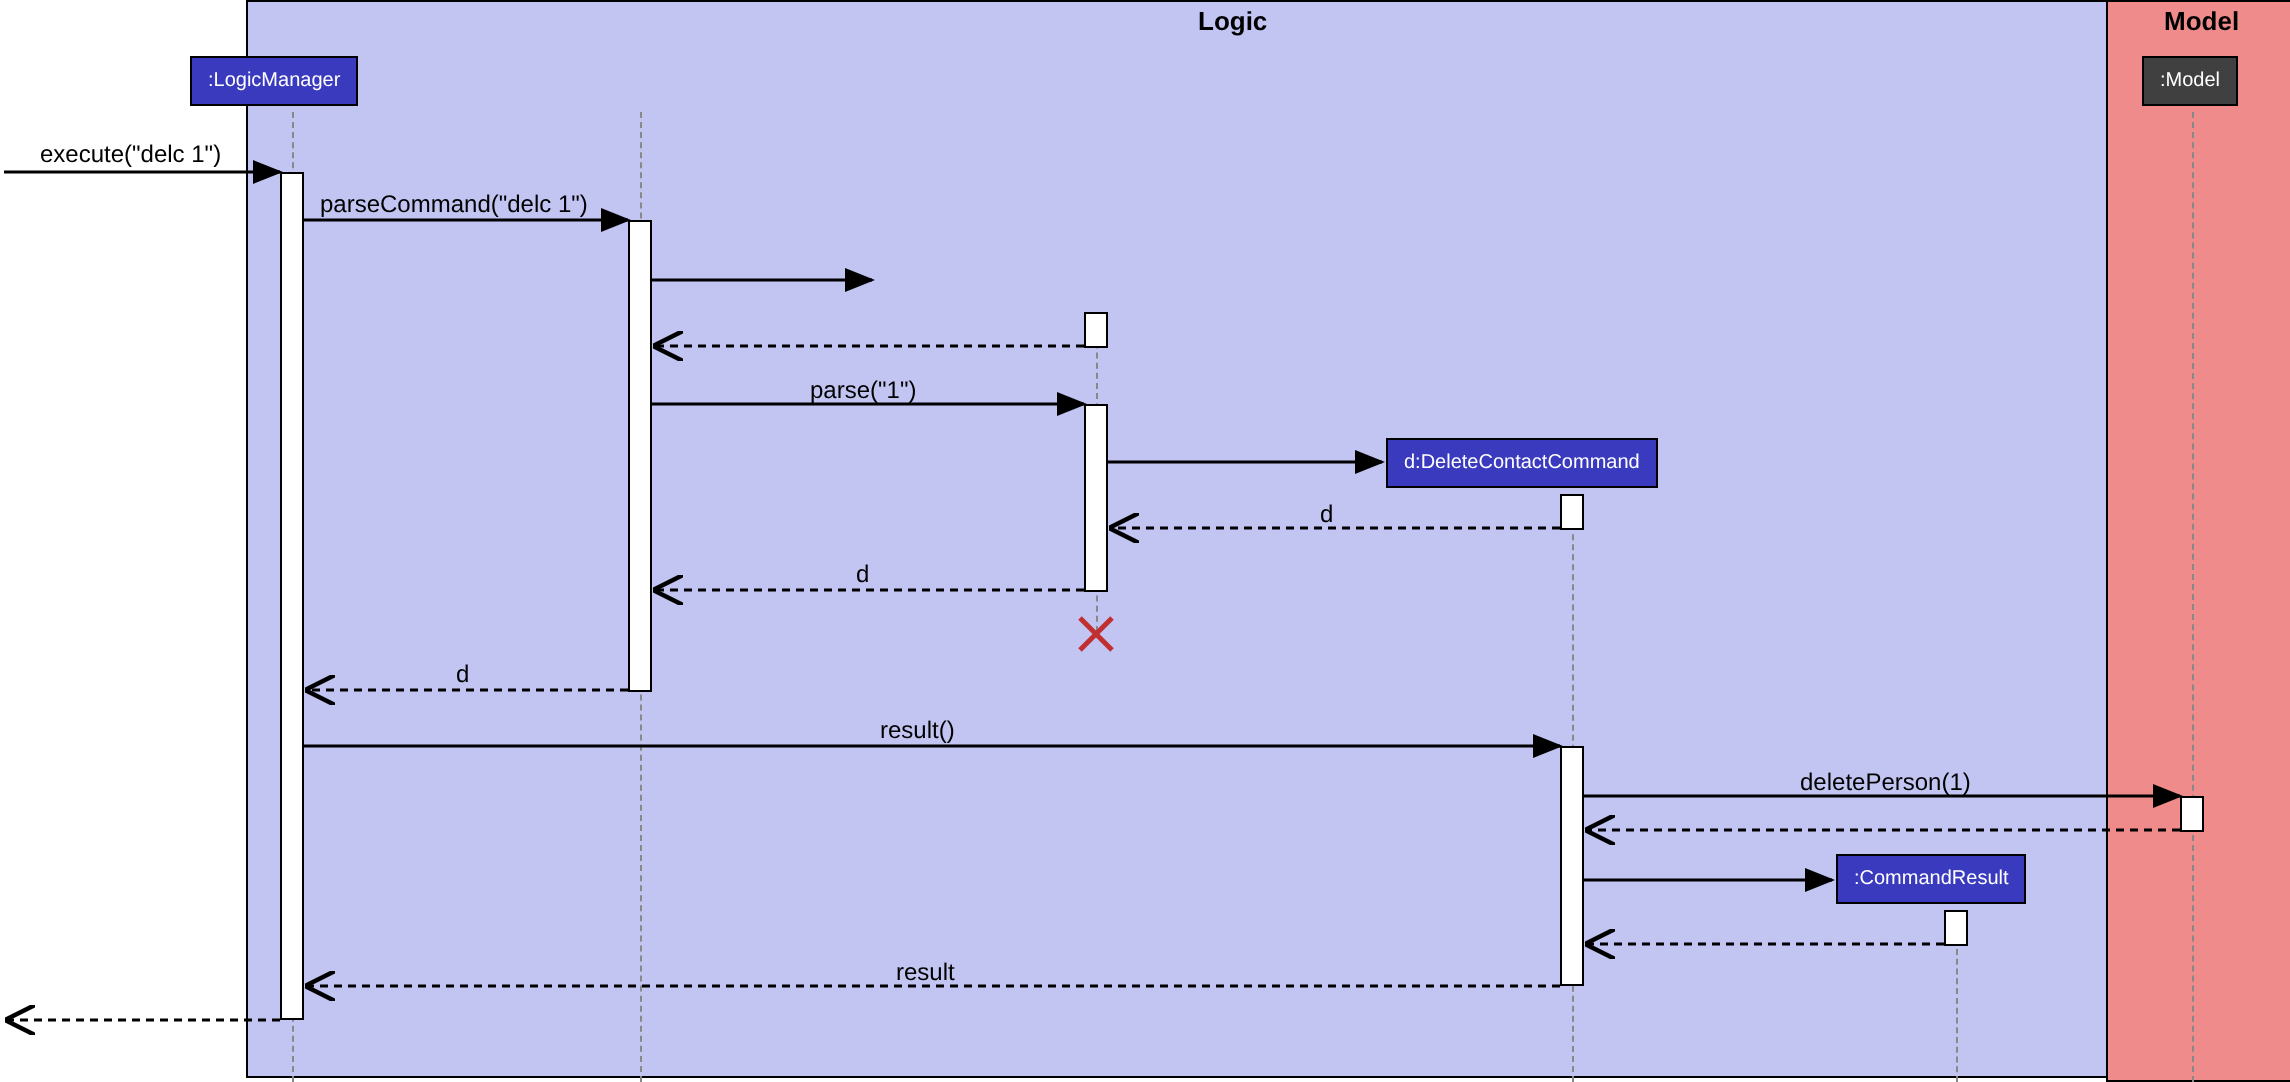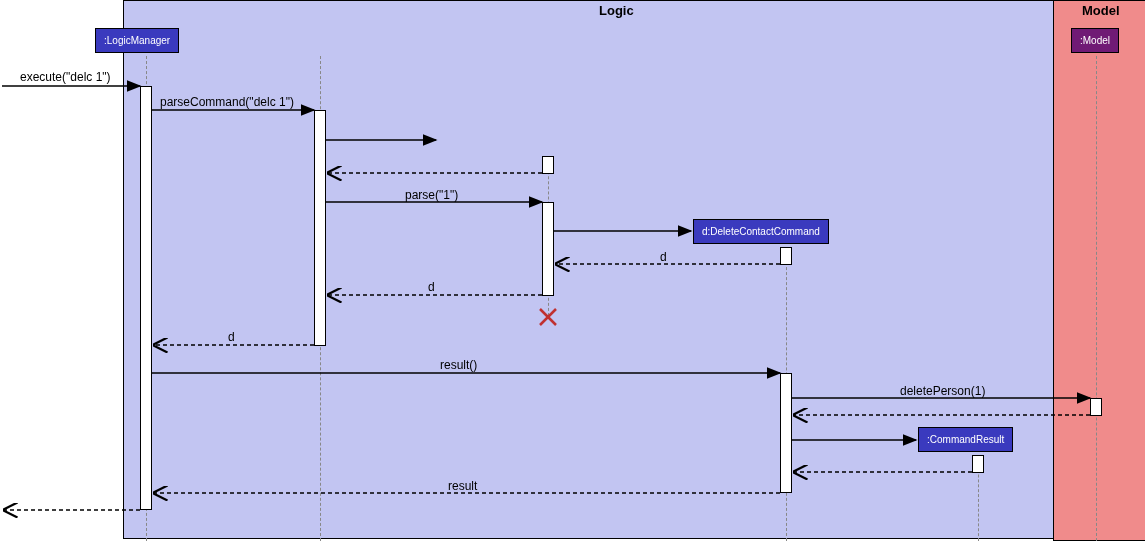--- a/index.html
+++ b/index.html
@@ -2,21 +2,21 @@
 <html><head>
   <meta charset="utf-8">
   <style>
     * { margin: 0; padding: 0; box-sizing: border-box; }
     body { font-family: sans-serif; background: white; }
     .diagram { position: relative; width: 1145px; height: 541px; }
     .logic-frame { position: absolute; left: 84px; top: 0; width: 965px; height: 539px; background: #C2C5F2; border: 1.5px solid black; margin-left: 39px; }
     .model-frame { position: absolute; left: 1053px; top: 0; width: 116px; height: 541px; background: #F08B8B; border: 1.5px solid black; }
     .frame-title { position: absolute; top: 2px; font-weight: bold; font-size: 13px; }
     .participant { position: absolute; background: #3A3ABE; color: white; border: 1.5px solid black; padding: 6px 8px; font-size: 10px; text-align: center; z-index: 10; }
-    .model-participant { background: #701a75; }
+    .model-participant { background: #404040; }
     .lifeline { position: absolute; border-left: 1.5px dashed #888; z-index: 1; }
     .activation { position: absolute; background: white; border: 1.5px solid black; width: 12px; z-index: 5; }
     .msg-label { position: absolute; font-size: 12px; z-index: 8; }
     svg { position: absolute; left: 0; top: 0; pointer-events: none; z-index: 6; }
     .xmark { position: absolute; z-index: 7; }
   </style>
 </head>
 <body>
 
 <div class="diagram">

